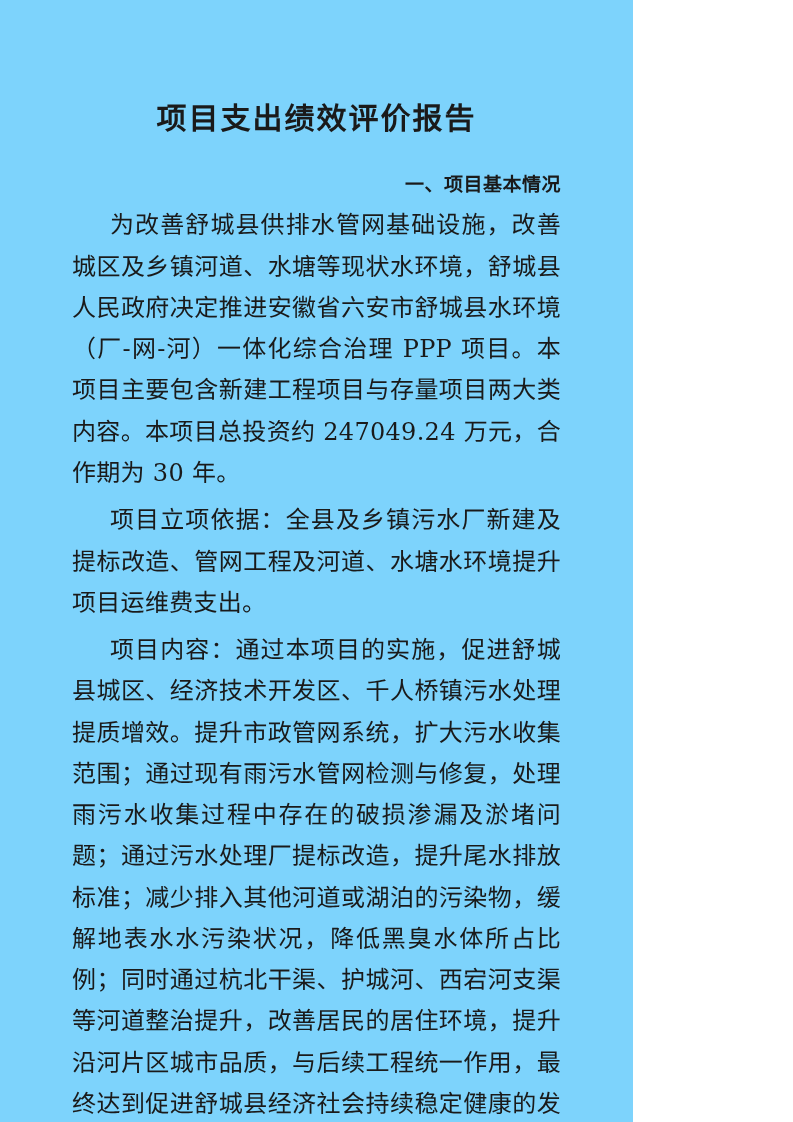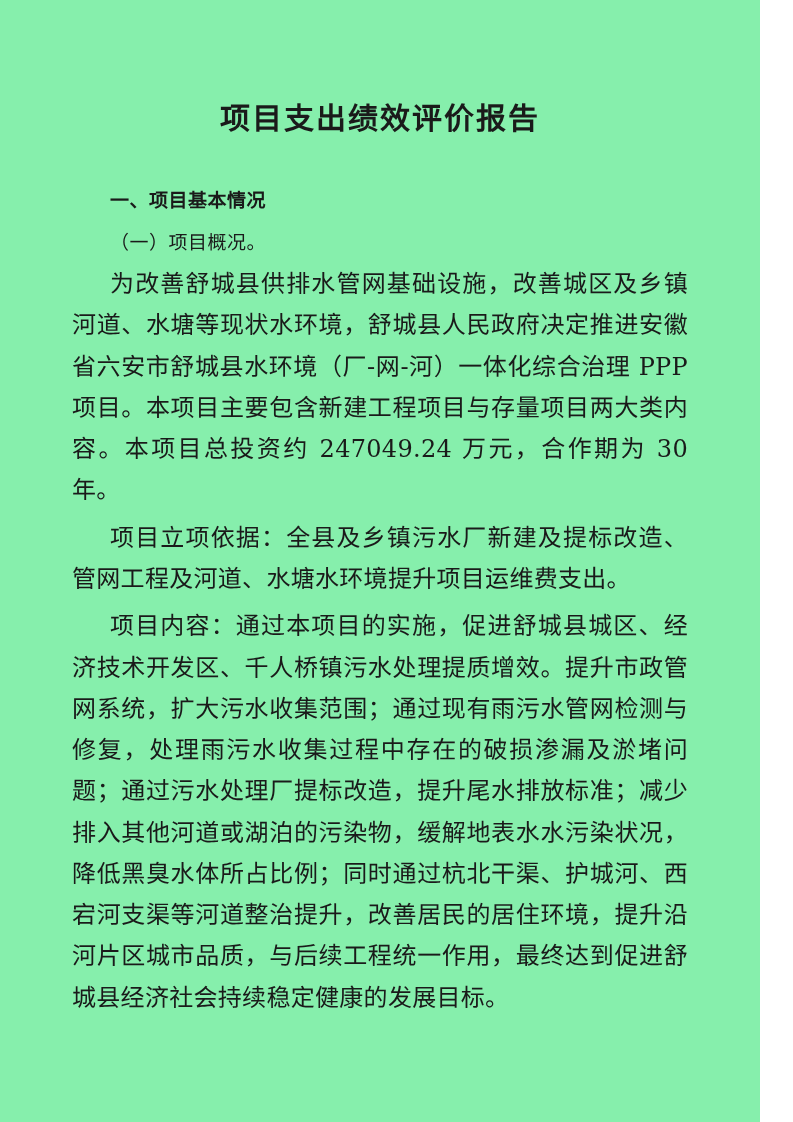--- a/index.html
+++ b/index.html
@@ -9,42 +9,43 @@
   }
   body {
     width: 793px;
     height: 1122px;
     overflow: hidden;
     font-family: "DejaVu Serif", "Liberation Serif", serif;
     color: #1a1a1a;
   }
   .page {
     position: relative;
-    width: 760px;
+    width: 633px;
     height: 1122px;
     box-sizing: border-box;
     padding: 78px 72px 60px 72px;
-    background: #86efac;
+    background: #7dd3fc;
   }
   .doc-title {
     text-align: center;
     font-size: 30px;
     font-weight: bold;
     letter-spacing: 2px;
     margin: 18px 0 0 0;
     line-height: 1.5;
     font-family: "DejaVu Serif", "Liberation Serif", serif;
   }
   .section-heading {
     font-size: 19px;
     font-weight: bold;
-    margin: 44px 0 0 0;
+    margin: 28px 0 0 0;
     text-indent: 38px;
     line-height: 1.6;
     letter-spacing: 0.5px;
+    text-align: right;
   }
   .sub-heading {
     font-size: 19px;
     margin: 12px 0 0 0;
     text-indent: 38px;
     line-height: 1.62;
     letter-spacing: 0.5px;
   }
   p.body-para {
     font-size: 24px;
@@ -61,21 +62,20 @@
 </style>
 </head>
 <body>
 
 <div class="page">
 
   <h1 class="doc-title">项目支出绩效评价报告</h1>
 
   <h2 class="section-heading">一、项目基本情况</h2>
 
-  <div class="sub-heading">（一）项目概况。</div>
 
   <p class="body-para">为改善舒城县供排水管网基础设施，改善城区及乡镇河道、水塘等现状水环境，舒城县人民政府决定推进安徽省六安市舒城县水环境（厂-网-河）一体化综合治理 PPP 项目。本项目主要包含新建工程项目与存量项目两大类内容。本项目总投资约 247049.24 万元，合作期为 30 年。</p>
 
 
   <p class="body-para">项目立项依据：全县及乡镇污水厂新建及提标改造、管网工程及河道、水塘水环境提升项目运维费支出。</p>
 
   <p class="body-para">项目内容：通过本项目的实施，促进舒城县城区、经济技术开发区、千人桥镇污水处理提质增效。提升市政管网系统，扩大污水收集范围；通过现有雨污水管网检测与修复，处理雨污水收集过程中存在的破损渗漏及淤堵问题；通过污水处理厂提标改造，提升尾水排放标准；减少排入其他河道或湖泊的污染物，缓解地表水水污染状况，降低黑臭水体所占比例；同时通过杭北干渠、护城河、西宕河支渠等河道整治提升，改善居民的居住环境，提升沿河片区城市品质，与后续工程统一作用，最终达到促进舒城县经济社会持续稳定健康的发展目标。</p>
 
 </div>
 

